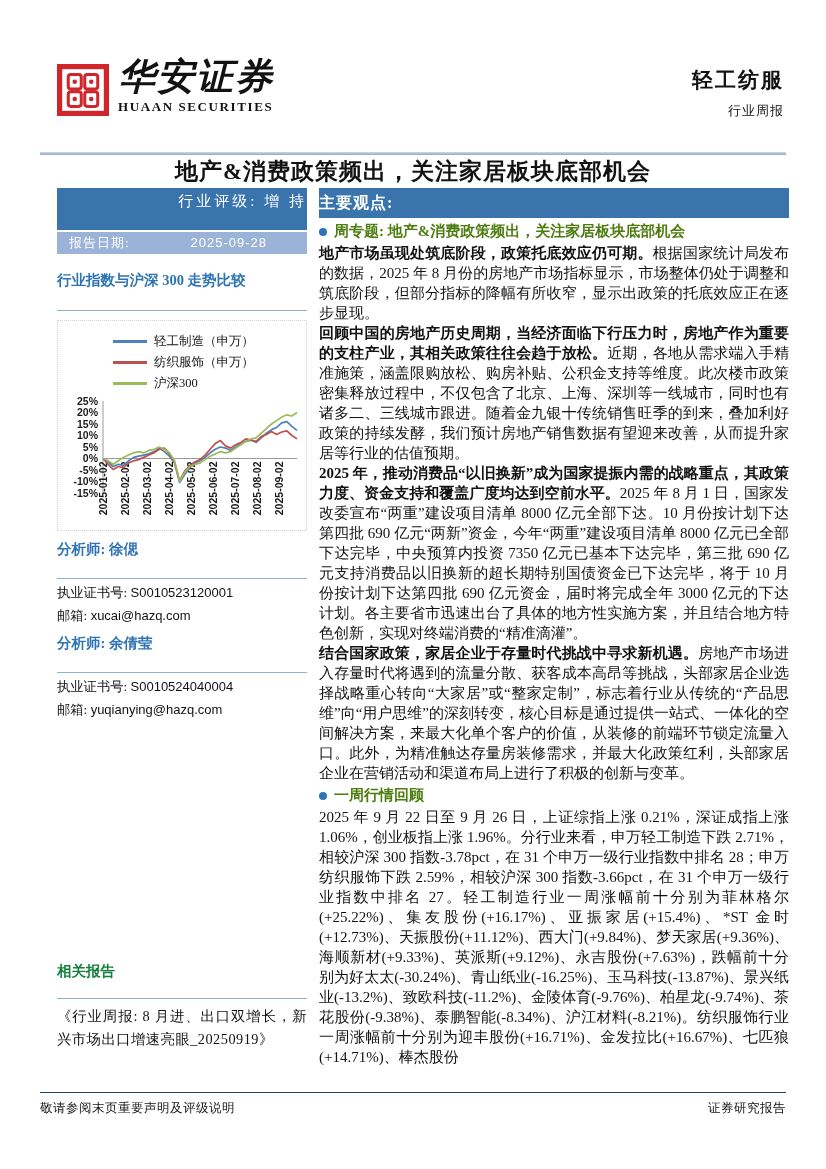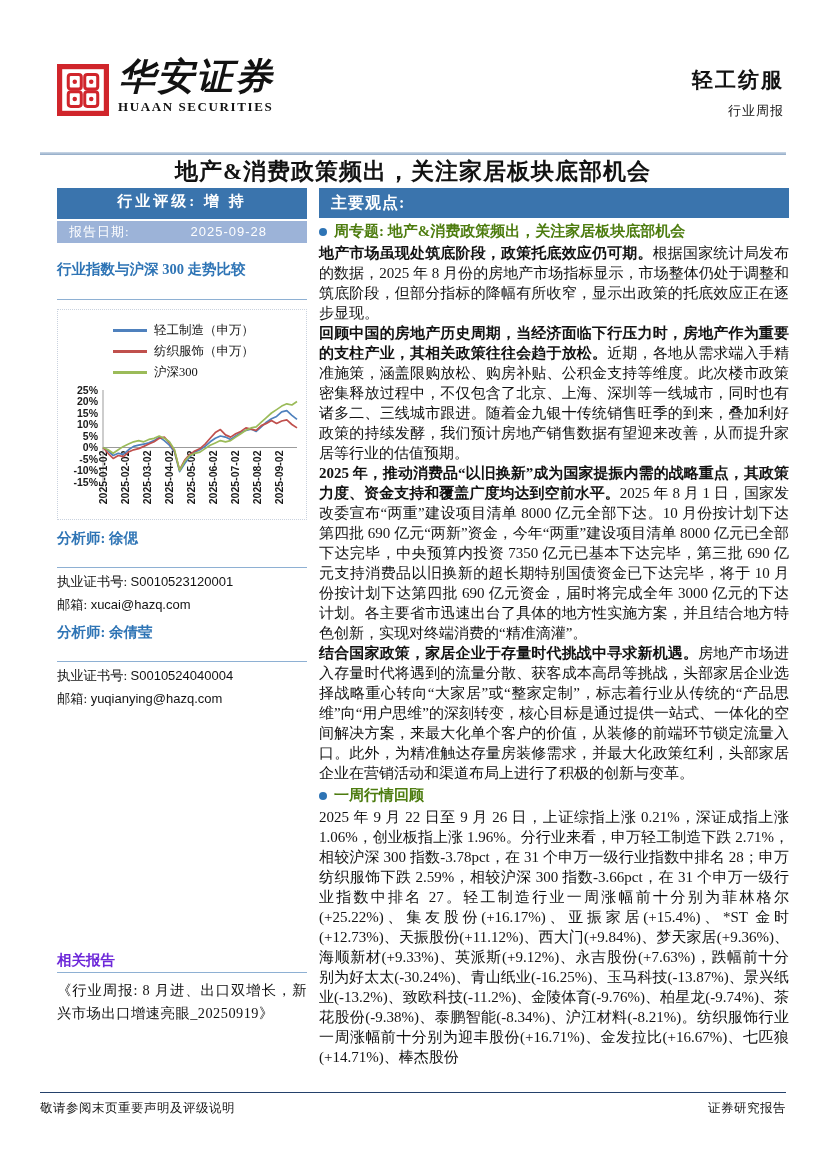--- a/index.html
+++ b/index.html
@@ -16,43 +16,43 @@
   .rtype{font-size:13px;margin-top:8px;letter-spacing:1px;}
   .divider{position:absolute;top:152px;left:40px;right:40px;height:3px;
            background:linear-gradient(#cdd9e7,#8fa9c6);}
   .title{position:absolute;top:156px;left:0;width:100%;text-align:center;
          font-size:23px;font-weight:700;letter-spacing:1px;}
   
   .columns{position:absolute;top:188px;left:57px;display:flex;gap:12px;}
   .left{width:250px;flex:none;}
   .right{width:470px;flex:none;}
   
-  .rating-bar{background:#3a74ad;color:#fff;font-weight:700;font-size:15px;
-              height:31px;line-height:27px;text-align:center;letter-spacing:3px;}
+  .rating-bar{background:#3a74ad;color:#fff;font-weight:400;font-size:15px;
+              height:42px;line-height:27px;text-align:right;letter-spacing:3px;}
   .date-bar{background:#9cb3d8;color:#fff;font-size:13px;height:22px;line-height:22px;
             display:flex;padding:0 12px;margin-top:2px;letter-spacing:1px;}
   .date-bar .val{margin-left:auto;margin-right:28px;font-family:"Liberation Sans",sans-serif;}
   .chart-heading{color:#2e74b5;font-weight:700;font-size:14.5px;margin-top:17px;
                  padding-bottom:20px;border-bottom:1px solid #8eb0d3;}
   .figure{border:1px dotted #c9d2df;margin-top:9px;padding:8px 3px 2px;}
   .legend-row{display:flex;align-items:center;margin:4px 0 4px 52px;font-size:12.5px;}
   .legend-swatch{width:34px;height:0;border-top:3px solid;margin-right:7px;flex:none;}
   svg.chart{display:block;}
   .ytick,.xtick{font:700 10.5px "Liberation Sans",sans-serif;fill:#1a1a1a;}
   .axis{stroke:#9b9b9b;stroke-width:1;}
   .analyst-name{color:#2e74b5;font-weight:700;font-size:14.5px;margin-top:9px;
                 padding-bottom:19px;border-bottom:1px solid #8eb0d3;}
   .analyst-row{font-size:13.3px;margin-top:5px;}
   .analyst-row .v{font-family:"Liberation Sans",sans-serif;font-size:13px;}
-  .related-title{color:#6d28d9;font-weight:700;font-size:14.5px;margin-top:243px;
-                 padding-bottom:2px;border-bottom:1px solid #8eb0d3;}
+  .related-title{color:#15803d;font-weight:700;font-size:14.5px;margin-top:243px;
+                 padding-bottom:17px;border-bottom:1px solid #8eb0d3;}
   .related-item{font-size:14.3px;line-height:23px;margin-top:6px;letter-spacing:.5px;text-align:justify;}
   
   .main-bar{background:#3a74ad;color:#fff;font-weight:700;font-size:16px;height:30px;
-            line-height:30px;padding-left:12px;letter-spacing:1px;margin-bottom:4px;}
+            line-height:30px;letter-spacing:1px;margin-bottom:4px;}
   .section-heading{color:#4d7c0f;font-weight:700;font-size:15px;display:flex;
                    align-items:center;margin:3px 0 2px;}
   .bullet{width:8px;height:8px;border-radius:50%;background:#2e74b5;margin-right:7px;flex:none;}
   .para{font-size:15px;line-height:20px;margin:0;text-align:justify;}
   .seg-bold{font-weight:700;}
   
   .footer-line{position:absolute;left:40px;right:40px;top:1092px;border-top:1px solid #24416b;}
   .footer{position:absolute;left:40px;right:40px;top:1100px;display:flex;
           justify-content:space-between;font-size:12.5px;letter-spacing:.5px;}
 </style>

